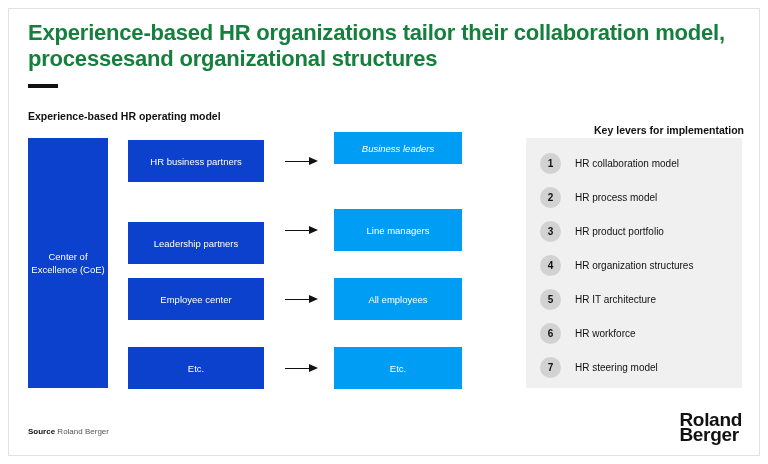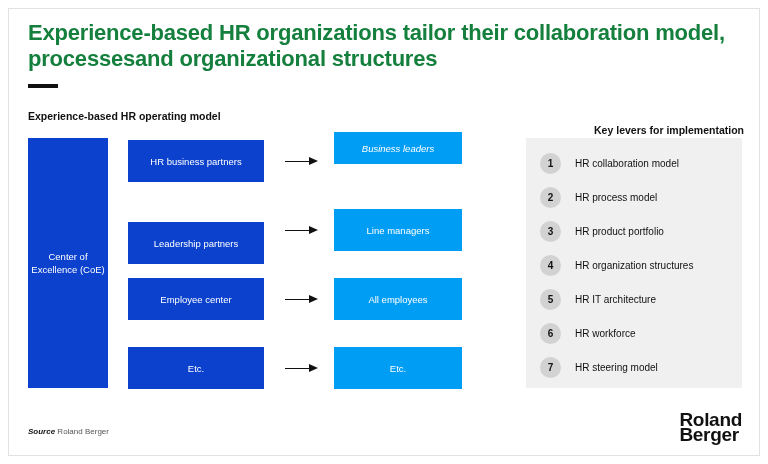--- a/index.html
+++ b/index.html
@@ -155,21 +155,21 @@
   }
 
   
   .source {
     position: absolute;
     left: 28px;
     bottom: 28px;
     font-size: 8px;
     color: #555555;
   }
-  .source b { color: #111111; font-style: italic; }
+  .source b { color: #111111; }
   .logo {
     position: absolute;
     right: 26px;
     bottom: 22px;
     text-align: left;
     font-size: 19px;
     font-weight: bold;
     line-height: 15px;
     color: #111111;
     letter-spacing: -0.3px;

